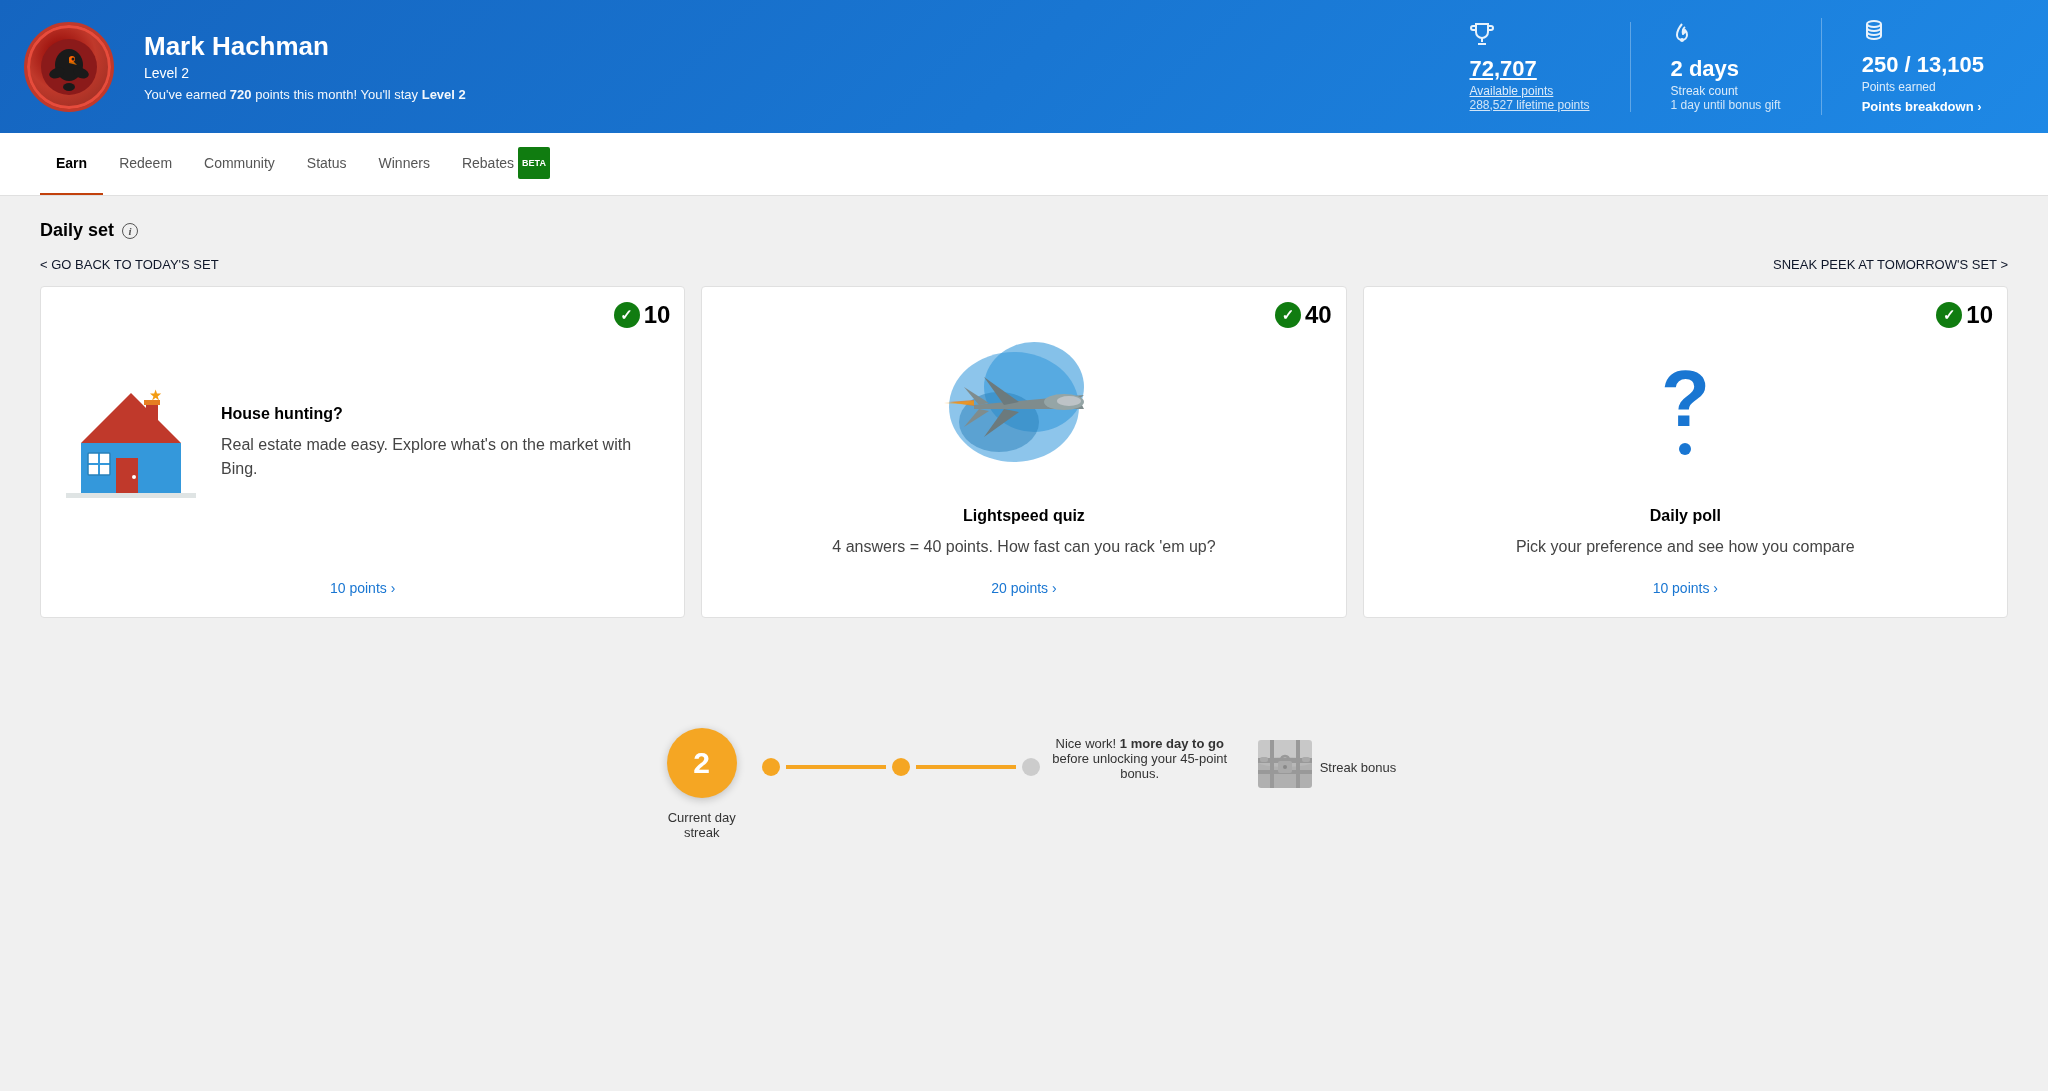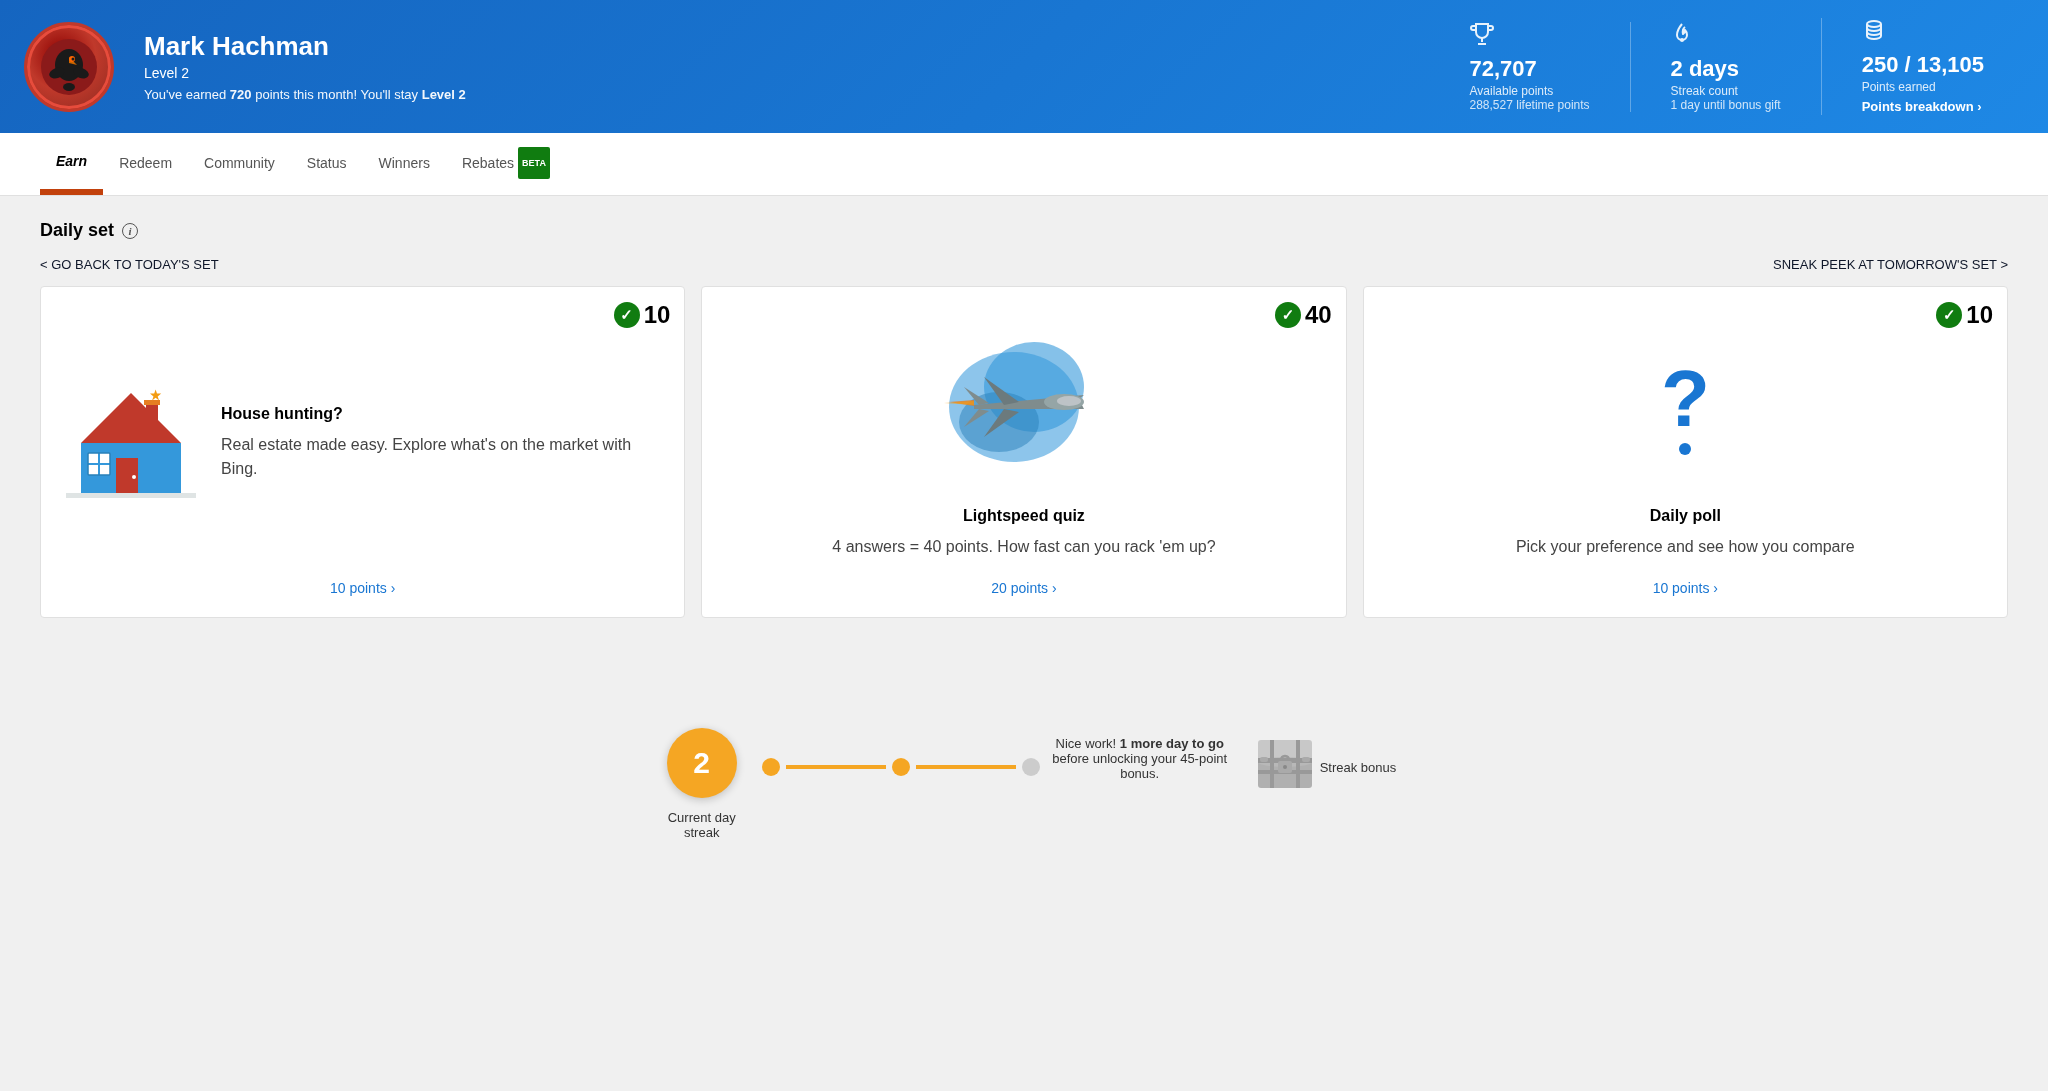--- a/index.html
+++ b/index.html
@@ -42,21 +42,21 @@
       display: flex;
       gap: 0;
       margin-left: auto;
       align-items: center;
     }
     .stat-block {
       padding: 0 40px;
       border-left: 1px solid rgba(255,255,255,0.3);
       min-width: 160px;
     }
-    .stat-block:first-child { border-left: none; }
+    .stat-block:first-child { border-left: none; text-decoration: underline; }
     .stat-icon { font-size: 22px; margin-bottom: 4px; opacity: 0.9; }
     .stat-value { font-size: 22px; font-weight: 600; }
     .stat-label { font-size: 12px; opacity: 0.85; margin-top: 2px; }
     .stat-sub { font-size: 12px; opacity: 0.8; }
     .stat-link { font-size: 13px; color: white; text-decoration: none; font-weight: 600; }
 
     
     .nav-bar {
       background: white;
       border-bottom: 1px solid #e0e0e0;
@@ -67,23 +67,22 @@
     .nav-item {
       padding: 14px 16px;
       font-size: 14px;
       color: #555;
       cursor: pointer;
       border-bottom: 2px solid transparent;
       display: flex; align-items: center; gap: 4px;
     }
     .nav-item.active {
       color: #000;
-      border-bottom: 6px solid #c2410c;
+      border-bottom: 2px solid #c2410c;
       font-weight: 600;
-      font-style: italic;
     }
     .beta-badge {
       background: #107c10;
       color: white;
       font-size: 9px;
       padding: 11px 4px;
       border-radius: 2px;
       font-weight: 700;
       vertical-align: super;
     }

